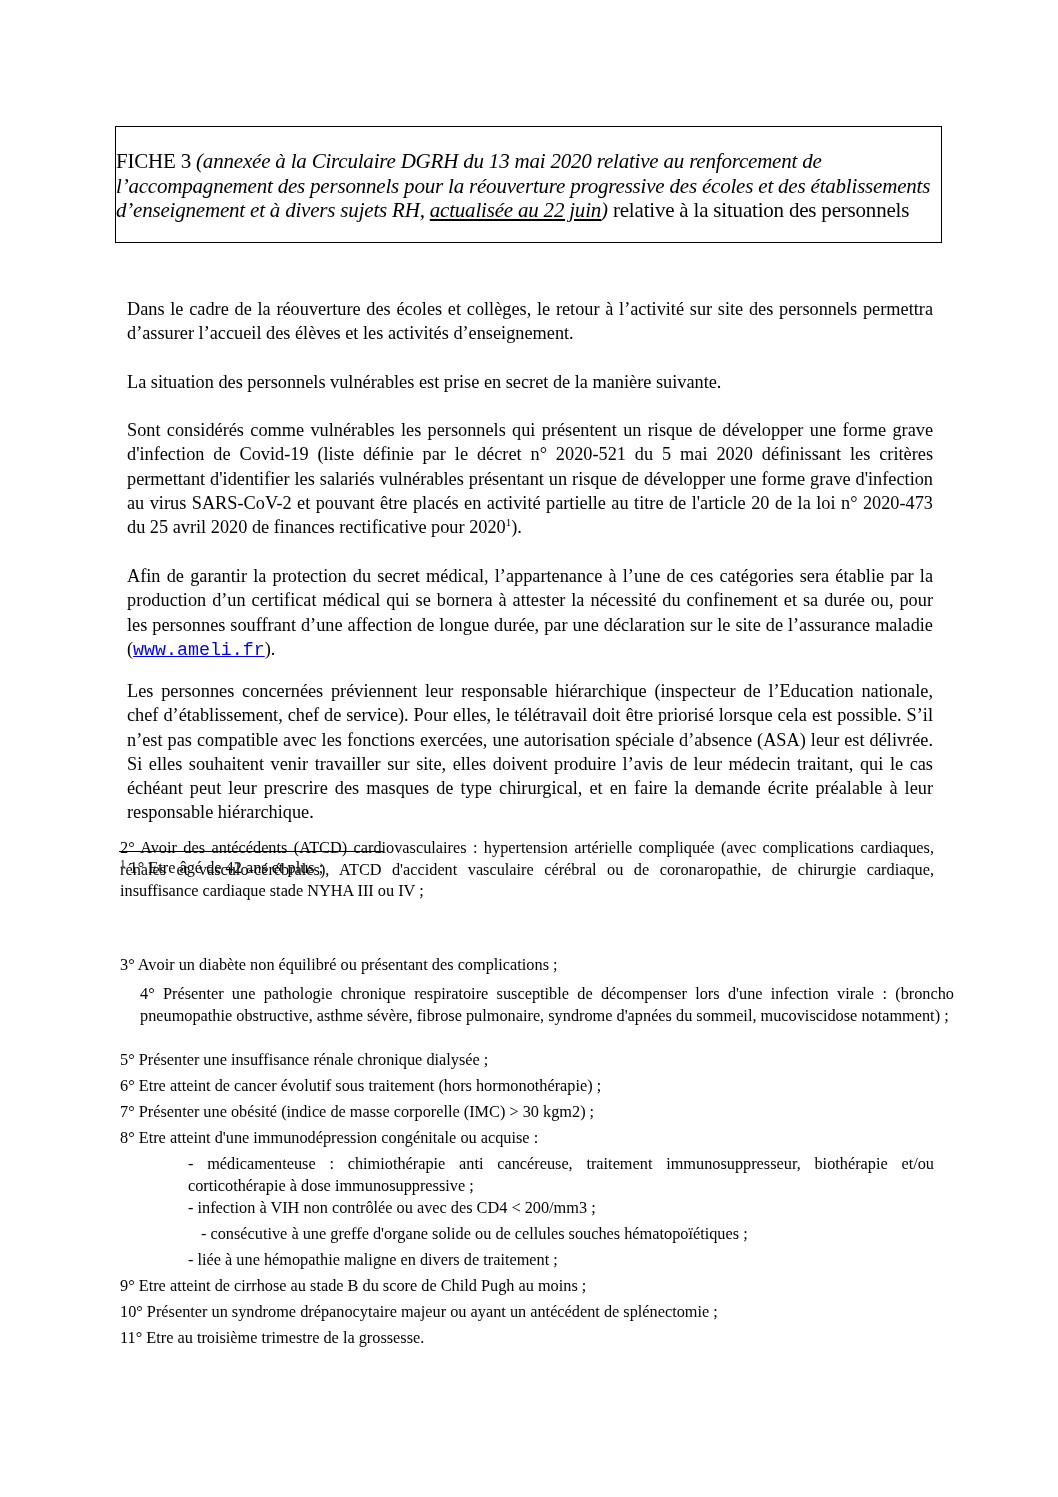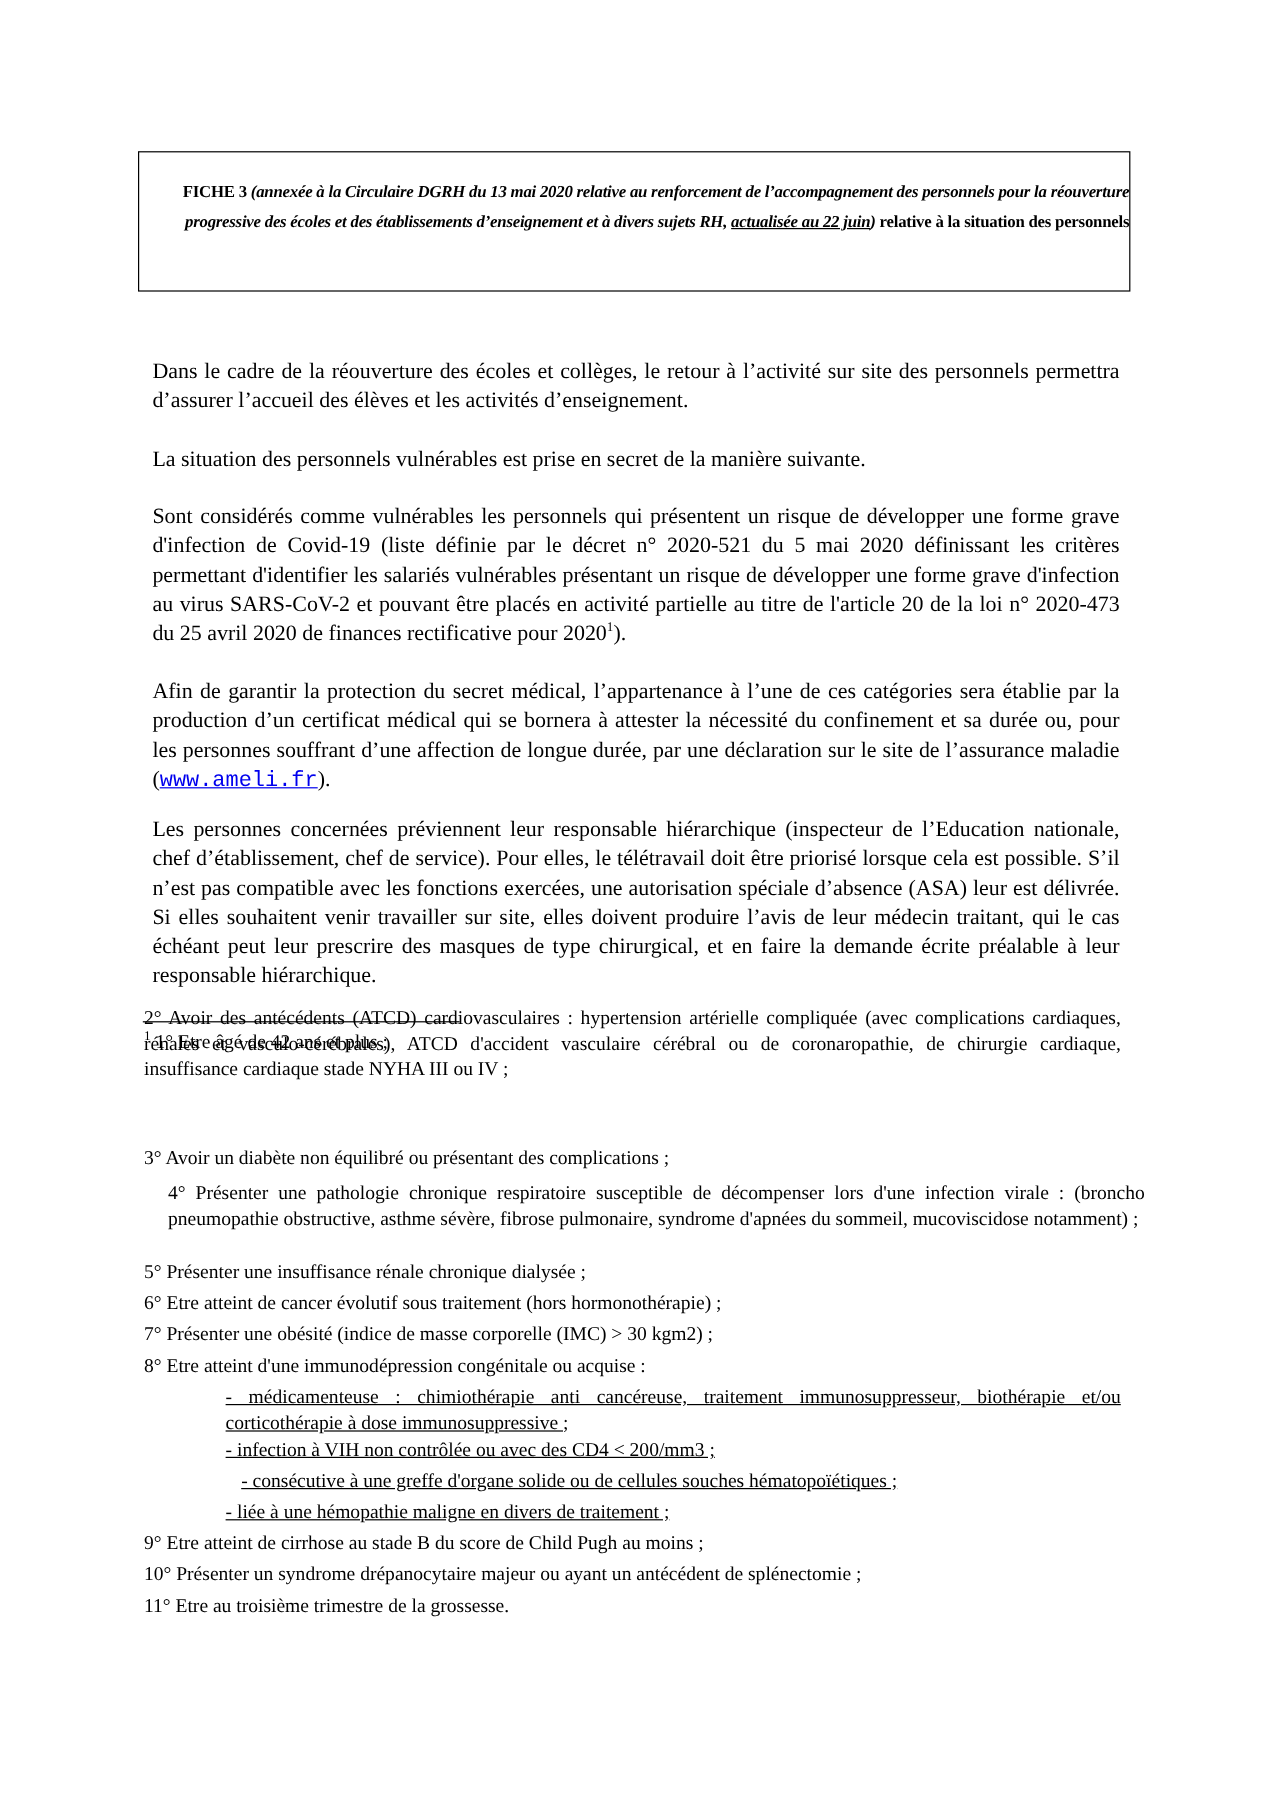--- a/index.html
+++ b/index.html
@@ -6,41 +6,41 @@
     body {
       width: 1058px; height: 1497px; position: relative; overflow: hidden;
       font-family: "Liberation Serif", "DejaVu Serif", serif; color: #000;
     }
     .title-box {
       position: absolute; left: 115px; top: 126px; width: 827px; height: 117px;
       border: 1.5px solid #000; box-sizing: border-box;
     }
     .title-text {
       position: absolute; left: 0; right: 0; top: 22px;
-      text-align: right; font-weight: bold; font-size: 14px; line-height: 24.5px;
+      text-align: left; font-weight: normal; font-size: 21px; line-height: 24.5px;
       letter-spacing: -0.2px;
     }
     .title-text .it { font-style: italic; }
     .title-text .ul { text-decoration: underline; font-style: italic; }
     .para {
       position: absolute; left: 127px; width: 806px;
       font-size: 18.3px; line-height: 24.3px; text-align: justify;
       text-align-last: left;
     }
     .para a { color: #0000ee; text-decoration: underline; font-family: Liberation Mono, monospace; }
     sup { font-size: 11px; line-height: 0; vertical-align: super; }
     .fn-sep {
       position: absolute; left: 119px; top: 851px; width: 264px; height: 0;
       border-top: 1px solid #000;
     }
     .fn {
       position: absolute; left: 120px; width: 814px;
       font-size: 16.3px; line-height: 21.5px; text-align: justify; text-align-last: left;
     }
-    .fn.sub { left: 188px; width: 746px; text-decoration: underline; }
+    .fn.sub { left: 188px; width: 746px; }
   </style>
 </head>
 <body>
 
 <div class="title-box">
   <div class="title-text"><span>FICHE 3 </span><span class="it">(annexée à la Circulaire DGRH du 13 mai 2020 relative au renforcement de l’accompagnement des personnels pour la réouverture progressive des écoles et des établissements d’enseignement et à divers sujets RH,  </span><span class="ul">actualisée au 22 juin</span><span class="it">)</span><span> relative à la situation des personnels</span></div>
 </div>
 
 <div class="para" style="top:297px;">Dans le cadre de la réouverture des écoles et collèges, le retour à l’activité sur site des personnels permettra d’assurer l’accueil des élèves et les activités d’enseignement.</div>
 <div class="para" style="top:370px;">La situation des personnels vulnérables est prise en secret de la manière suivante.</div>

